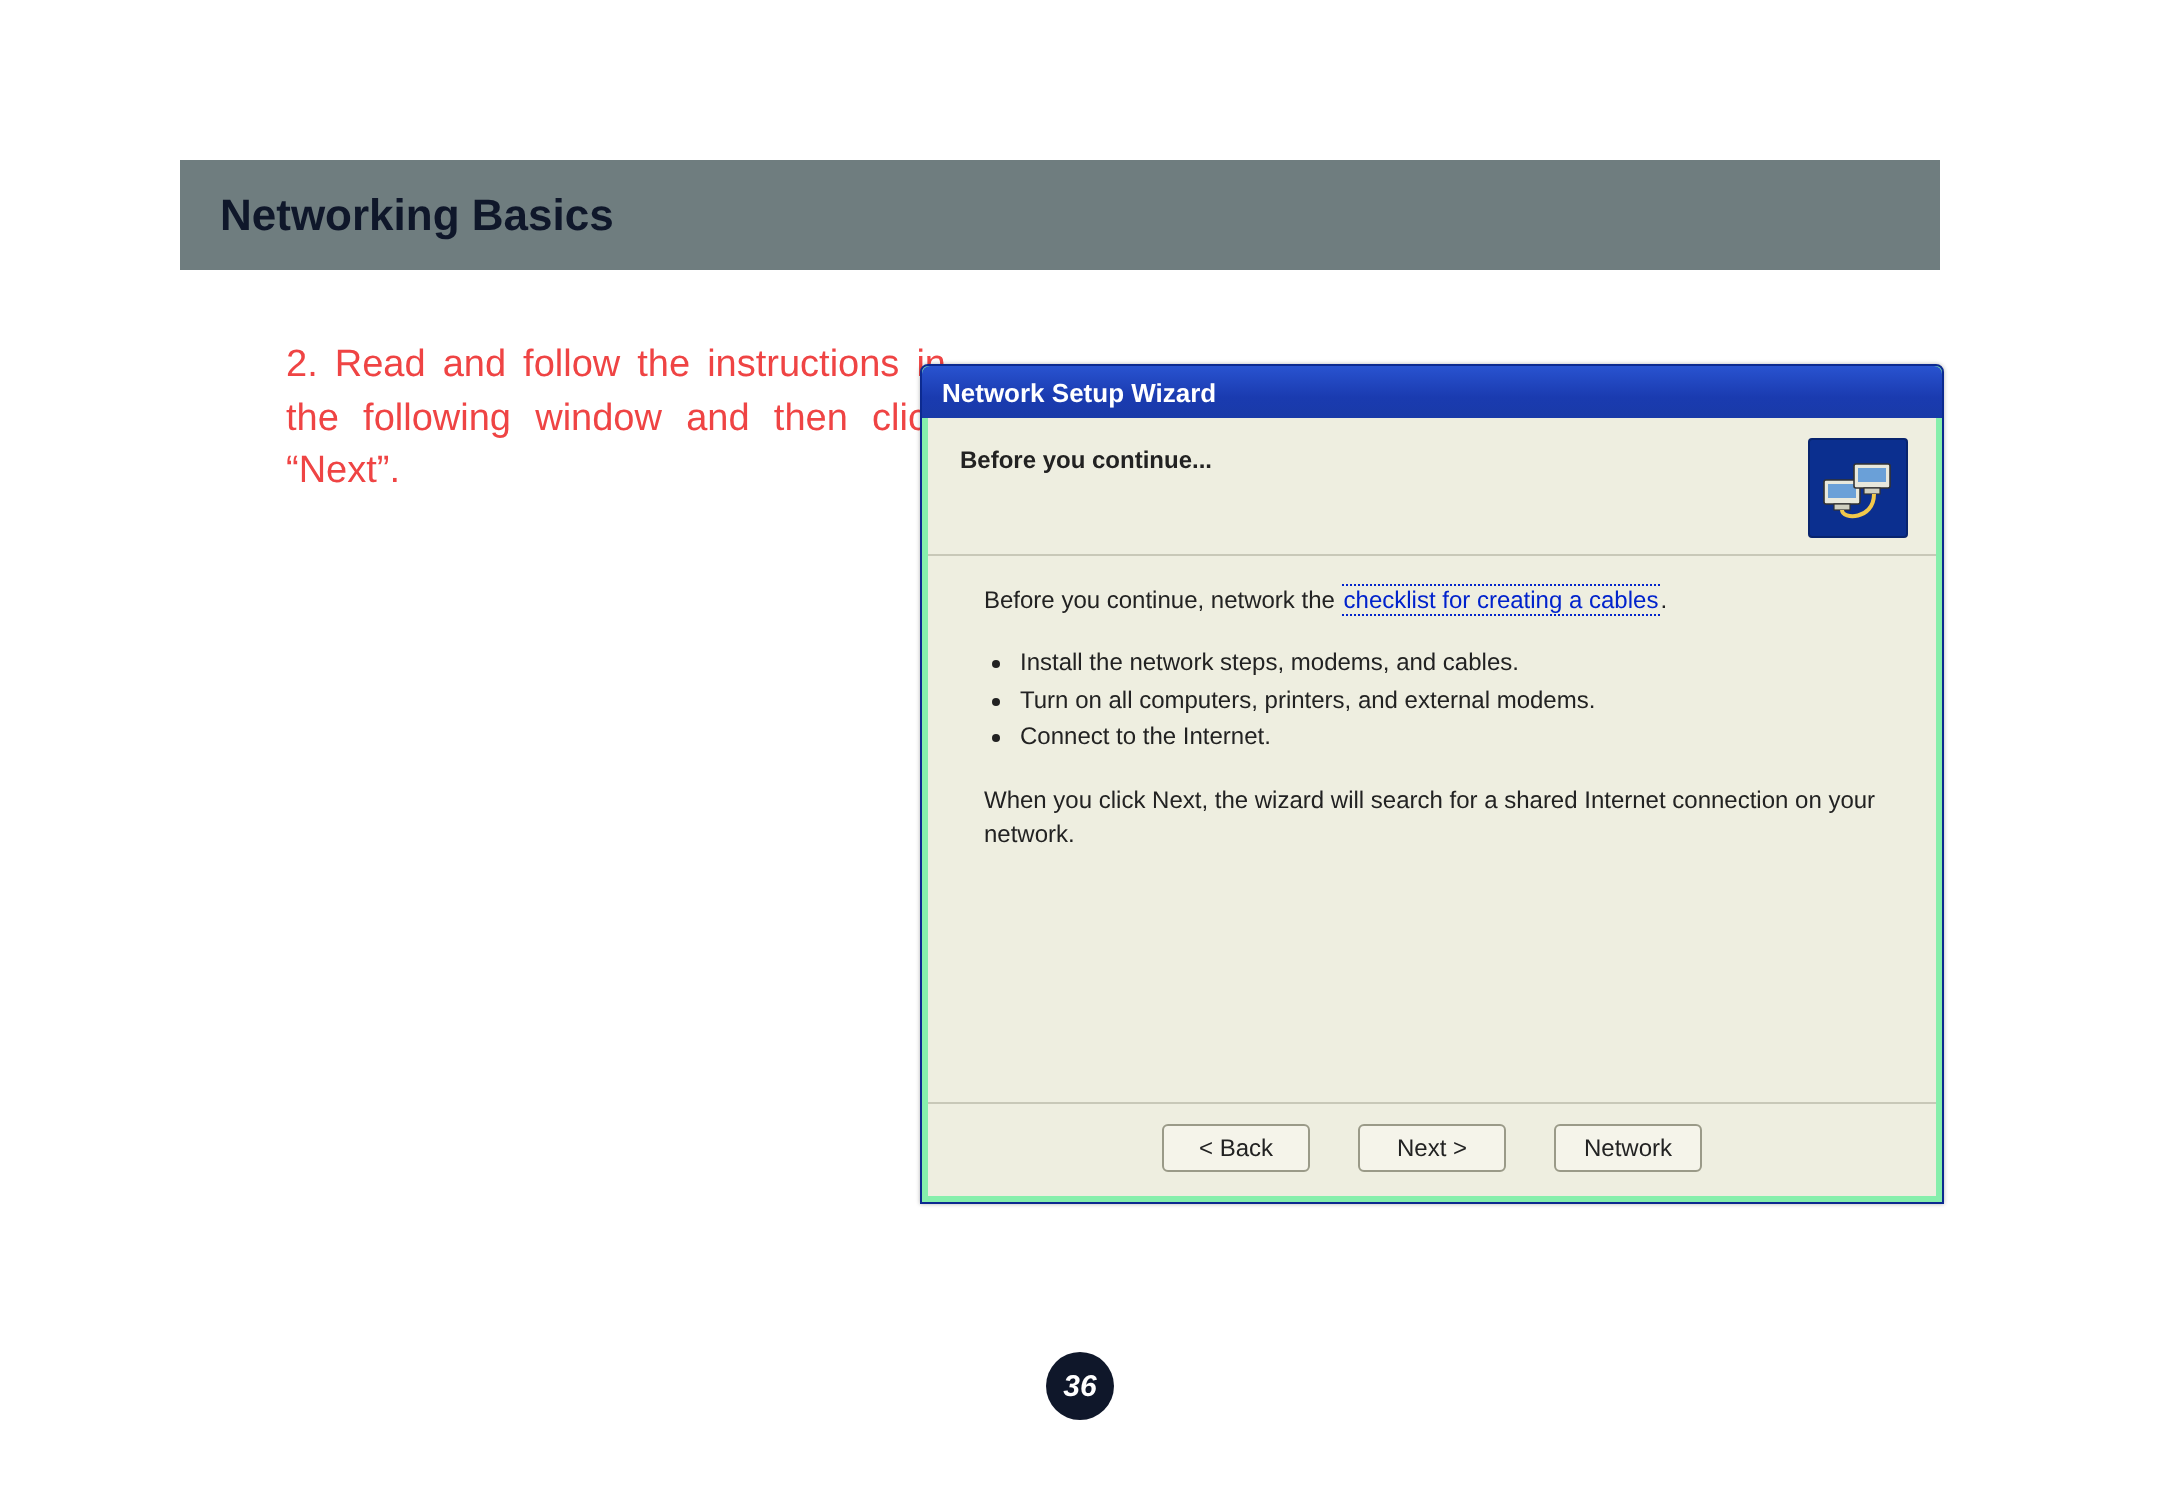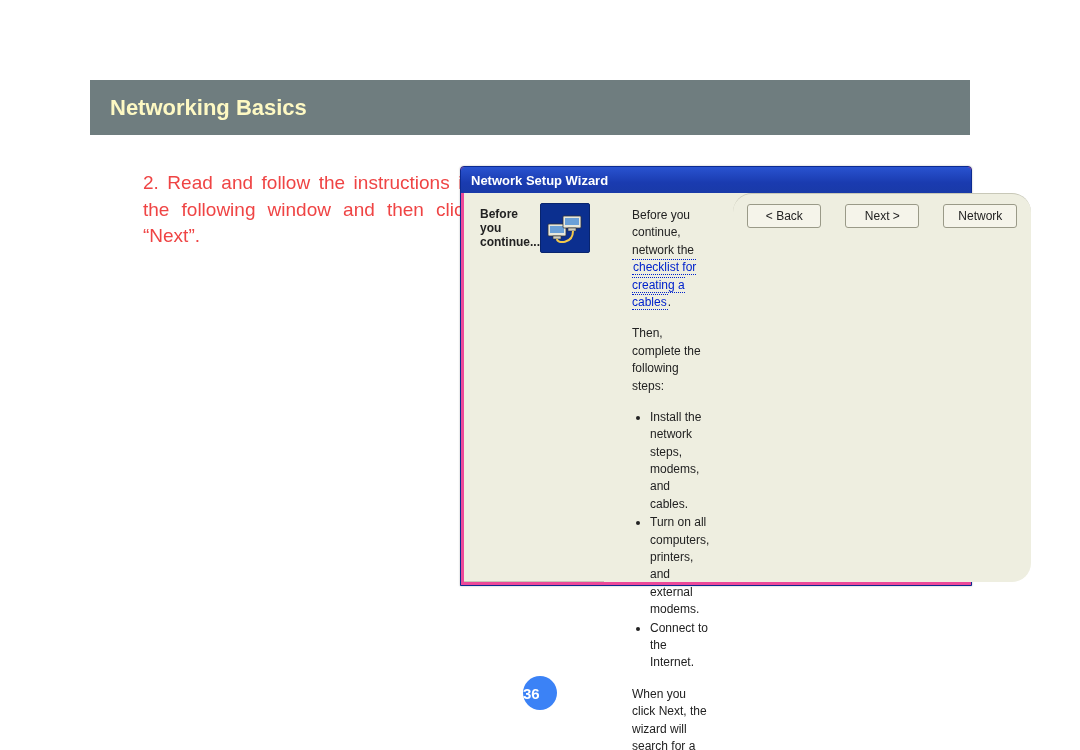--- a/index.html
+++ b/index.html
@@ -26,21 +26,21 @@
     top: 80px;
     width: 880px;
     height: 55px;
     background: #6f7d7f;
     display: flex;
     align-items: center;
     padding-left: 20px;
     box-sizing: border-box;
   }
   .header-band .title {
-    color: #fef9c3;
+    color: #0f172a;
     font-size: 22px;
     font-weight: bold;
   }
 
   
   .instruction {
     position: absolute;
     left: 100px;
     top: 170px;
     width: 330px;
@@ -49,24 +49,24 @@
     color: #ef4444;
     text-align: justify;
     text-justify: inter-word;
     margin-left: 43px;
   }
 
   
   .dialog {
     position: absolute;
     left: 460px;
-    top: 166px;
+    top: 182px;
     width: 510px;
     height: 418px;
-    background: #ec4899;
+    background: #86efac;
     border: 1px solid #0c2a90;
     box-shadow: 0 0 2px rgba(0,0,0,.3);
     border-radius: 4px 4px 0 0;
     font-family: Tahoma, Arial, sans-serif;
   }
   .titlebar {
     height: 26px;
     background: linear-gradient(#2953d0, #1a3bb0 60%, #193aa8);
     color: #ffffff;
     font-weight: bold;
@@ -75,21 +75,21 @@
     align-items: center;
     padding: 0 10px;
     border-radius: 4px 4px 0 0;
   }
   .dialog-body {
     background: #eeeee0;
     margin: 0 3px 3px 3px;
     height: calc(100% - 29px);
     box-sizing: border-box;
     display: flex;
-    flex-direction: row;
+    flex-direction: column;
   }
   .wiz-header {
     background: #eeeee0;
     padding: 10px 14px 8px 16px;
     border-bottom: 1px solid #c8c8b8;
     display: flex;
     align-items: flex-start;
     justify-content: space-between;
     min-height: 60px;
     box-sizing: border-box;
@@ -131,24 +131,23 @@
   .wiz-content ul {
     margin: 0 0 14px 0;
     padding-left: 18px;
   }
   .wiz-content ul li { margin: 1px 0; }
 
   .wiz-footer {
     border-top: 1px solid #c8c8b8;
     padding: 10px 14px 12px 14px;
     display: flex;
-    justify-content: space-between;
+    justify-content: center;
     gap: 24px;
     background: #eeeee0;
-    border-radius: 19px;
   }
   .wiz-btn {
     min-width: 74px;
     height: 24px;
     background: #f5f4ea;
     border: 1px solid #9a9a88;
     border-radius: 3px;
     font-size: 12px;
     font-family: Tahoma, Arial, sans-serif;
     color: #222;
@@ -158,27 +157,28 @@
 
   
   .page-badge {
     position: absolute;
     left: 50%;
     bottom: 40px;
     transform: translateX(-50%);
     width: 34px;
     height: 34px;
     border-radius: 50%;
-    background: #3b82f6;
+    background: #0f172a;
     color: #fff;
     display: flex;
     align-items: center;
-    justify-content: flex-start;
+    justify-content: center;
     font-size: 15px;
     font-weight: bold;
+    font-style: italic;
   }
 </style>
 </head>
 <body>
 
 <div class="page">
 
   <div class="header-band">
     <span class="title">Networking Basics</span>
   </div>
@@ -203,21 +203,20 @@
             <rect x="23" y="20" width="8" height="3" fill="#cfcfc0" stroke="#333" stroke-width="0.6"></rect>
             <path d="M12 31 C 12 36, 28 36, 28 23" stroke="#f2c84b" stroke-width="2" fill="none"></path>
           </svg>
         </div>
       </div>
 
       <div class="wiz-content">
         <p class="link-sentence">
           <span>Before you continue, network the </span><a href="#">checklist for creating a cables</a><span>.</span>
         </p>
-        <p>Then, complete the following steps:</p>
         <ul>
           <li>Install the network steps, modems, and cables.</li>
           <li>Turn on all computers, printers, and external modems.</li>
           <li>Connect to the Internet.</li>
         </ul>
         <p>When you click Next, the wizard will search for a shared Internet connection on your network.</p>
       </div>
 
       <div class="wiz-footer">
         <button class="wiz-btn">

